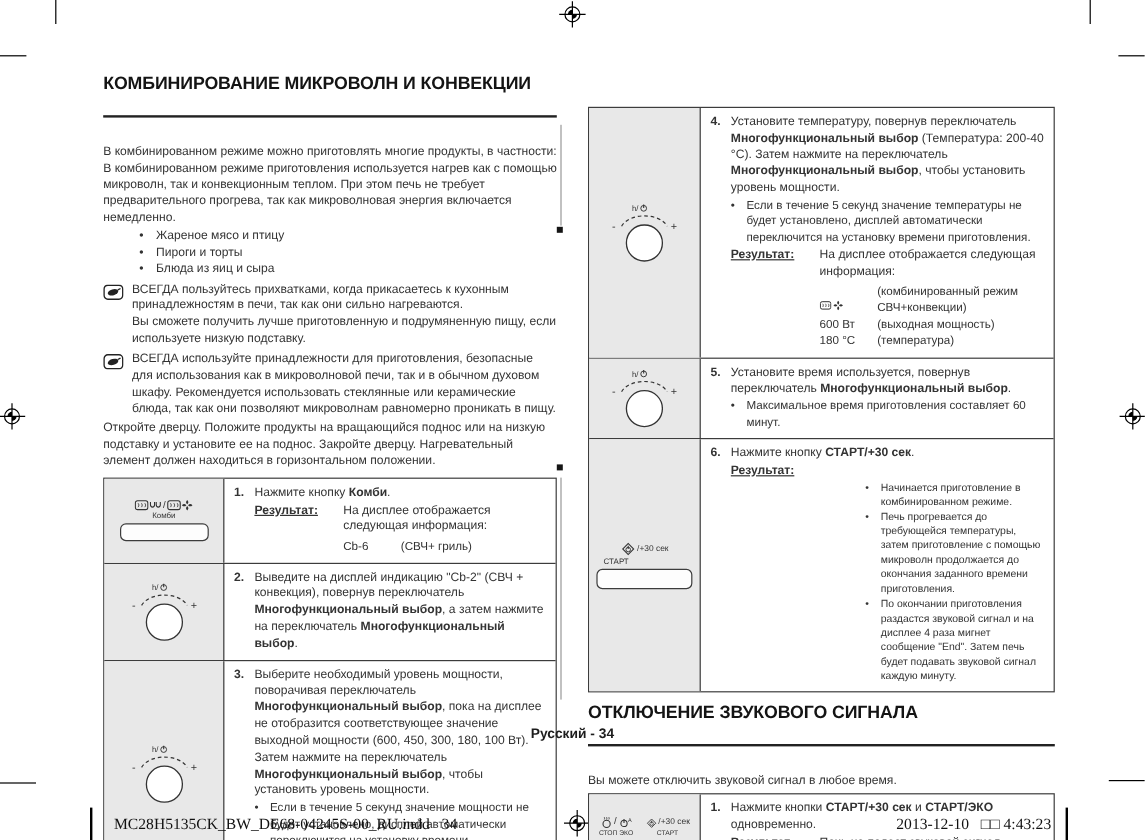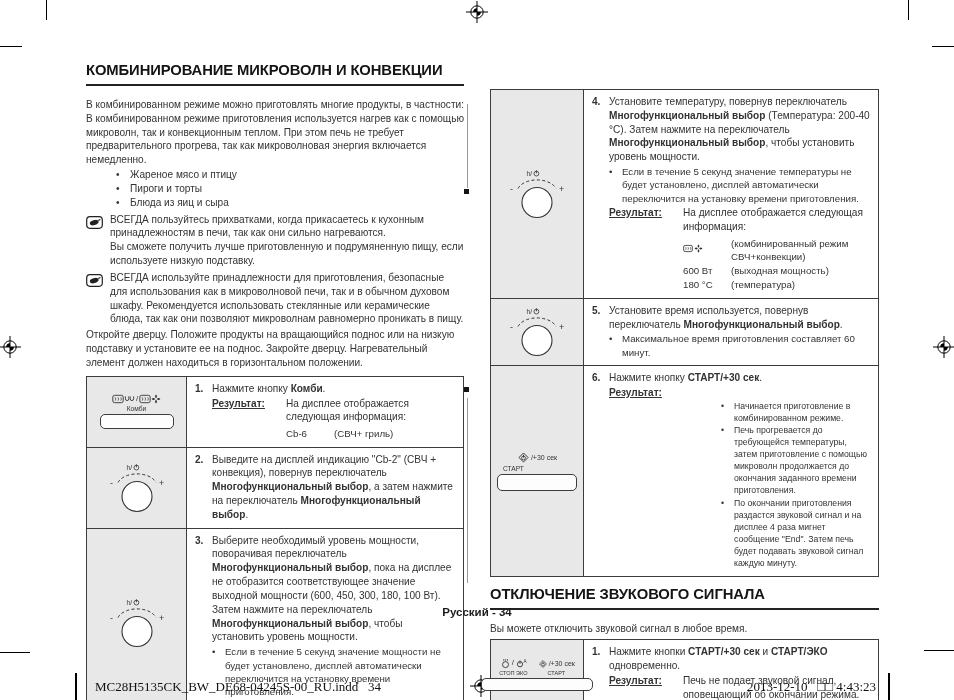--- a/index.html
+++ b/index.html
@@ -8,21 +8,21 @@
        font-family:"Liberation Sans",sans-serif}
   
   .mark{position:absolute;background:#000}
   .gline{position:absolute;width:1px;background:#999}
   .gsq{position:absolute;width:5px;height:5px;background:#151515}
   .reg{position:absolute;width:24px;height:24px}
   
   #colL{position:absolute;left:86px;top:62px;width:378px}
   #colR{position:absolute;left:490px;top:89px;width:389px}
   h1,h2{font-size:14.8px;font-weight:bold;color:#141414;letter-spacing:-.1px;
-        border-bottom:2px solid #222;padding-bottom:6px;margin-bottom:12px}
+        border-bottom:2px solid #222;padding-bottom:18px;margin-bottom:22px}
   h2{margin-top:9px}
   .body{font-size:10.1px;line-height:1.37;color:#333}
   .par{margin:0}
   .bullets{margin:1px 0 2px}
   .bli{display:flex;padding-left:30px}
   .bli .dot{width:14px;flex:none}
   .note{display:flex;gap:7px;margin-top:3px}
   .nicon{flex:none;margin-top:2px}
   .ntext div{margin:0}
   .closing{margin-top:2px}
@@ -40,21 +40,21 @@
   .b{font-weight:bold}
   .br{display:flex;margin-top:1px}
   .rl{font-weight:bold;text-decoration:underline;width:74px;flex:none}
   .rt{flex:1}
   .bb{display:flex;margin-top:1px;font-size:9.7px}
   .bb .bu{width:13px;flex:none}
   .bb .bc{flex:1}
   .bb.far{margin-left:112px;font-size:8.7px}
   .t2{margin-left:13px;font-size:9.7px}
   .bd{margin-left:74px;margin-top:3px;font-size:9.7px}
-  .drow{display:flex;align-items:center;margin-top:1px}
+  .drow{display:flex;align-items:flex-end;margin-top:1px}
   .dv{width:48px;flex:none}
   .dd{flex:1}
   #tblL .trow:nth-child(1){min-height:58px}
   #tblL .trow:nth-child(2){min-height:57px}
   #tblL .trow:nth-child(3){min-height:142px}
   #tblR .trow:nth-child(1){min-height:152px}
   #tblR .trow:nth-child(2){min-height:58px}
   #tblR .trow:nth-child(3){min-height:155px}
   #tblS{margin-top:4px}
   #tblS .trow:nth-child(1){min-height:50px}

